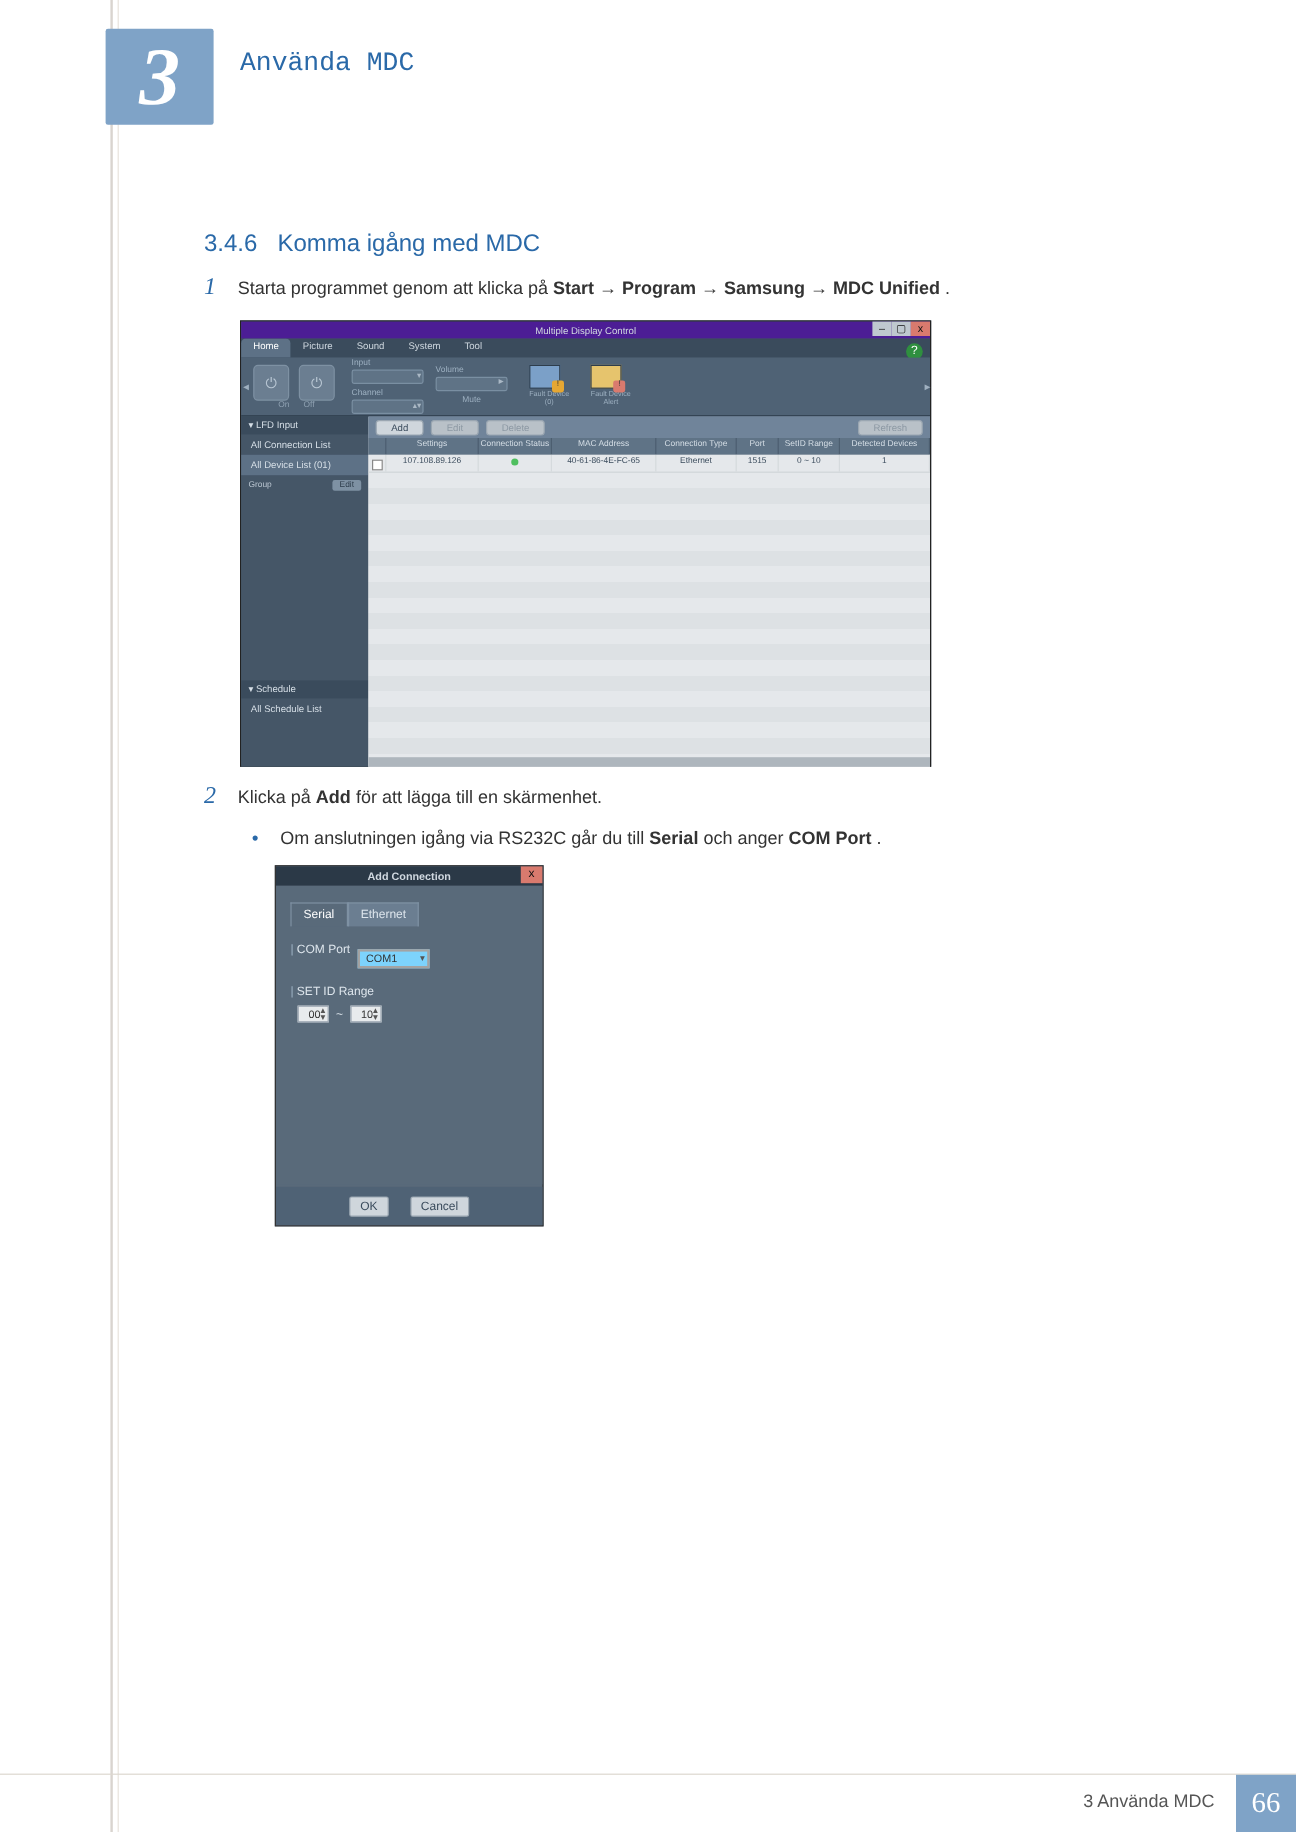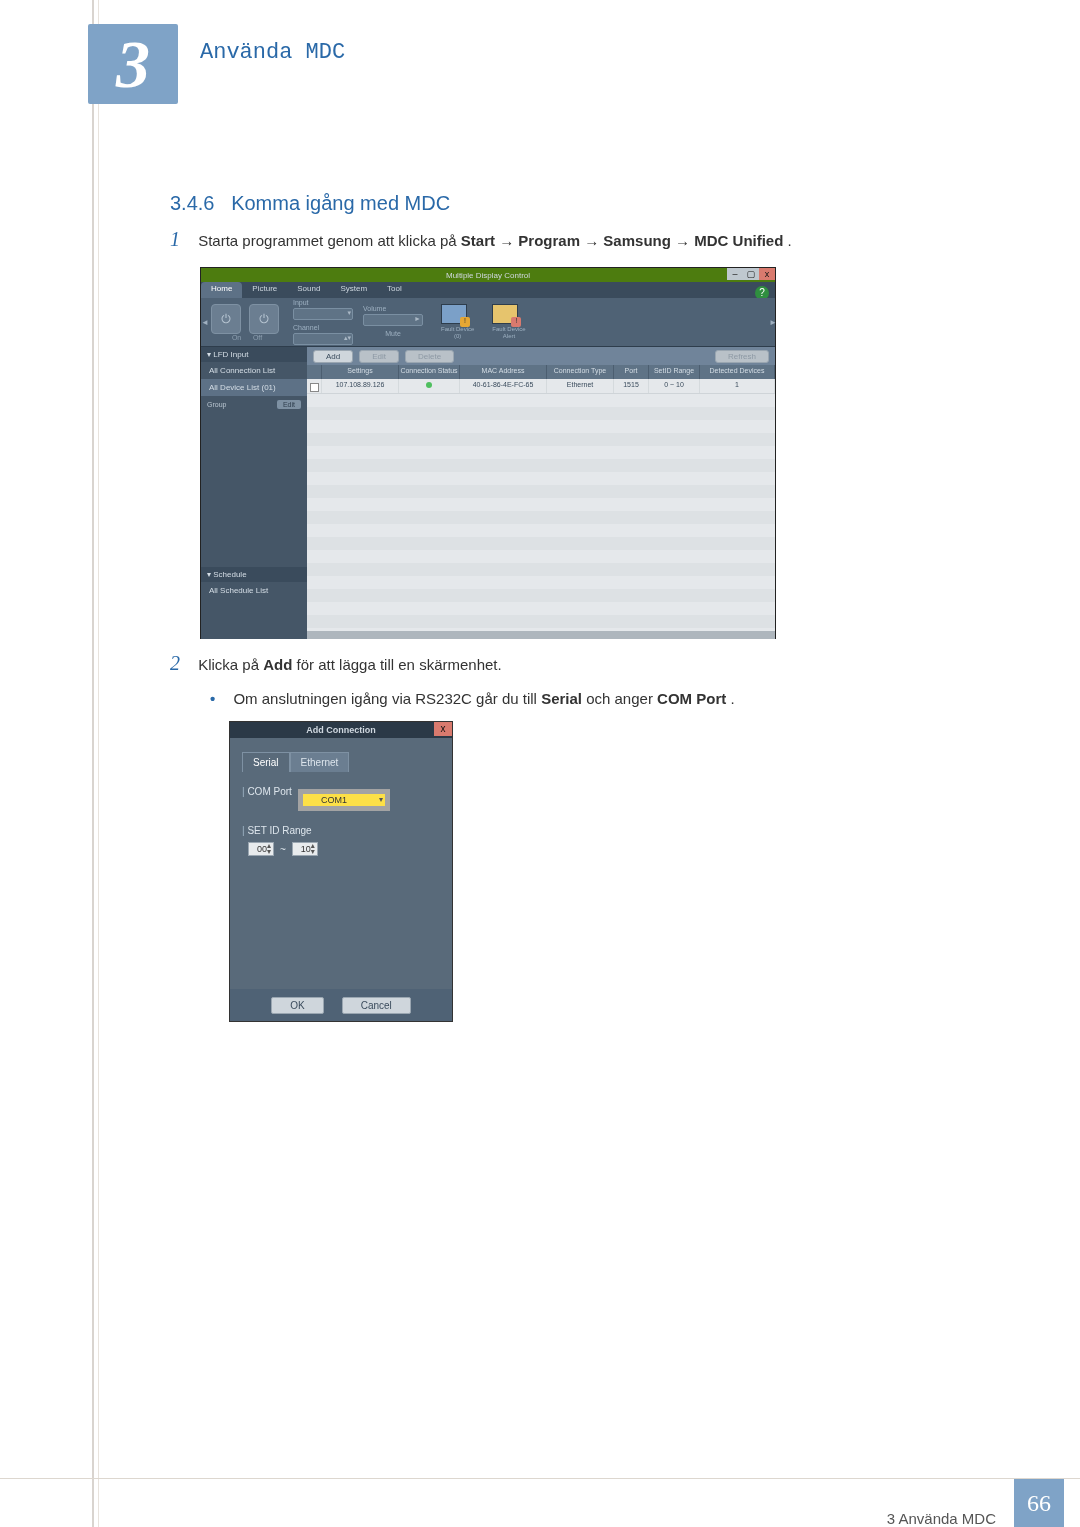--- a/index.html
+++ b/index.html
@@ -13,26 +13,26 @@
 .section-heading{position:absolute;left:170px;top:192px;font-size:20px;color:#2a69a8}
 .step1{position:absolute;left:170px;top:228px;right:100px;font-size:15px;color:#333;line-height:22px}
 .step1 .num{color:#2a69a8;font-size:20px;font-style:italic;font-family:Georgia,serif;margin-right:14px}
 .figure1{position:absolute;left:200px;top:267px;width:574px;height:370px;background:#4a5c6e;border:1px solid #222}
 .figure2{position:absolute;left:229px;top:721px;width:222px;height:299px;background:#596a7a;border:1px solid #333}
 .step2{position:absolute;left:170px;top:652px;right:100px;font-size:15px;color:#333;line-height:22px}
 .step2 .num{color:#2a69a8;font-size:20px;font-style:italic;font-family:Georgia,serif;margin-right:14px}
 .bullet-line{position:absolute;left:210px;top:688px;right:100px;font-size:15px;color:#333;line-height:22px}
 .bullet-line .dot{color:#2a69a8;font-weight:bold;margin-right:14px}
 .footer-bar{position:absolute;left:0;bottom:0;width:1080px;height:48px;border-top:1px solid #ddd7cf}
-.footer-bar .inner{position:absolute;right:16px;bottom:0;display:flex;align-items:flex-end}
+.footer-bar .inner{position:absolute;right:0;bottom:0;display:flex;align-items:flex-start}
 .footer-bar .txt{padding:14px 18px 0 0;font-size:15px;color:#555}
 .footer-bar .pagebox{width:50px;height:48px;background:#7fa3c7;color:#fff;font-size:24px;display:flex;align-items:center;justify-content:center;font-family:Georgia,serif}
 b{font-weight:bold}
 
-.f1-titlebar{height:14px;background:#4d7c0f;display:flex;align-items:center;justify-content:center;position:relative}
+.f1-titlebar{height:14px;background:#4c1d95;display:flex;align-items:center;justify-content:center;position:relative}
 .f1-titlebar .t{color:#d0d8e0;font-size:8px}
 .f1-titlebar .winbtns{position:absolute;right:0;top:0;display:flex}
 .f1-titlebar .winbtns span{width:16px;height:12px;font-size:9px;color:#111;text-align:center;line-height:12px}
 .f1-titlebar .winbtns .min{background:#bfc8cf}
 .f1-titlebar .winbtns .max{background:#bfc8cf}
 .f1-titlebar .winbtns .close{background:#d97a6e}
 .f1-helpbtn{position:absolute;right:6px;top:18px;width:14px;height:14px;border-radius:50%;background:#2f8f3f;color:#fff;font-size:10px;text-align:center;line-height:14px}
 .f1-tabs{display:flex;height:16px;background:#3a4b5c}
 .f1-tabs .tab{padding:2px 10px;font-size:8px;color:#cdd6de}
 .f1-tabs .tab.active{background:#5d7186;color:#fff;border-radius:4px 4px 0 0}
@@ -75,28 +75,28 @@
 .f2-titlebar{height:16px;background:#2b3947;display:flex;align-items:center;justify-content:center;position:relative}
 .f2-titlebar .t{color:#d0d8e0;font-size:9px;font-weight:bold}
 .f2-titlebar .close{position:absolute;right:0;top:0;width:18px;height:14px;background:#d97a6e;color:#111;font-size:10px;text-align:center;line-height:13px}
 .f2-body{padding:14px 12px;background:#596a7a;height:calc(100% - 50px);box-sizing:border-box}
 .f2-tabs{display:flex;margin-bottom:14px}
 .f2-tabs .tab{font-size:10px;padding:4px 10px;background:#6b7e91;color:#dde5ec;border:1px solid #7e91a3;border-bottom:none}
 .f2-tabs .tab.active{background:#596a7a;color:#fff}
 .f2-field{margin-bottom:14px}
 .f2-field .lbl{font-size:10px;color:#dde5ec;margin-bottom:6px}
 .f2-field .lbl::before{content:"| ";color:#9fb3c5}
-.f2-sel{display:inline-block;background:#fde047;border:5px solid #a3a3a3;font-size:9px;color:#333;padding:1px 18px;width:46px;position:relative}
+.f2-sel{display:inline-block;background:#7dd3fc;border:2px solid #a3a3a3;font-size:9px;color:#333;padding:1px 5px;width:46px;position:relative}
 .f2-sel .caret{position:absolute;right:2px;top:1px;font-size:8px;color:#555}
 .f2-range{display:flex;align-items:center;gap:6px}
 .f2-spin{display:inline-flex;align-items:center;background:#e8ebed;border:1px solid #9aa6b1;font-size:9px;color:#333;padding:0 2px}
 .f2-spin .v{width:16px;text-align:right}
 .f2-spin .ar{font-size:8px;color:#555;line-height:6px}
 .f2-footer{position:absolute;left:0;right:0;bottom:0;height:32px;background:#4f6275;display:flex;align-items:center;justify-content:center;gap:18px}
-.f2-footer .btn{background:#cfd6dc;border:1px solid #9aa6b1;border-radius:2px;font-size:10px;color:#3a4b5c;padding:2px 18px}
+.f2-footer .btn{background:#cfd6dc;border:1px solid #9aa6b1;border-radius:2px;font-size:10px;color:#3a4b5c;padding:2px 8px}
 </style>
 </head>
 <body>
 
 <div class="page">
   <div class="left-gutter">
     <div class="bar"></div>
     <div class="bar2"></div>
   </div>
 

